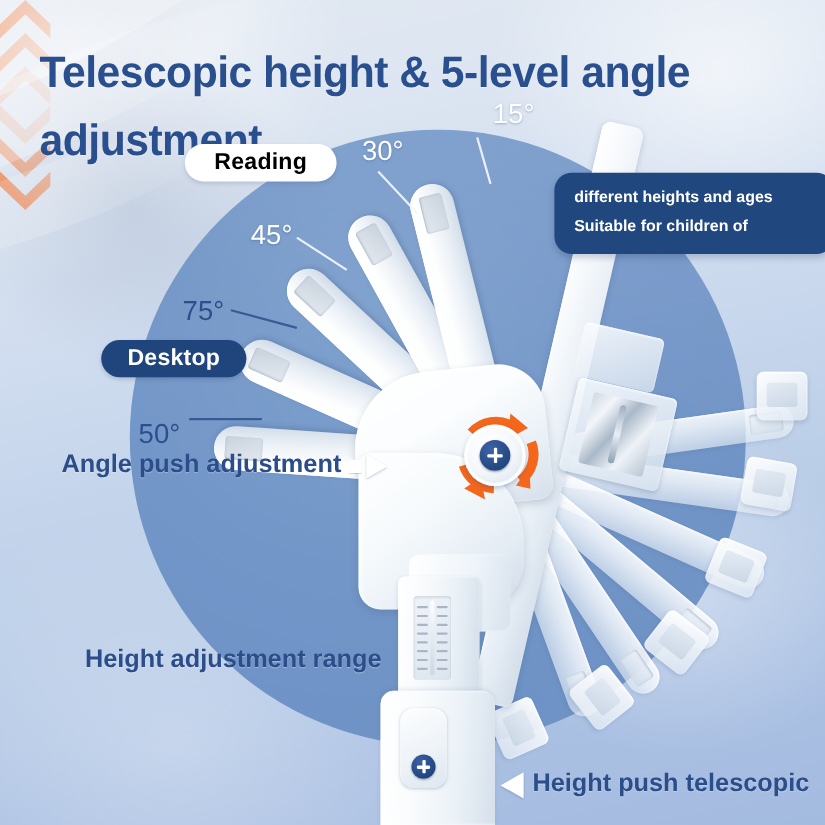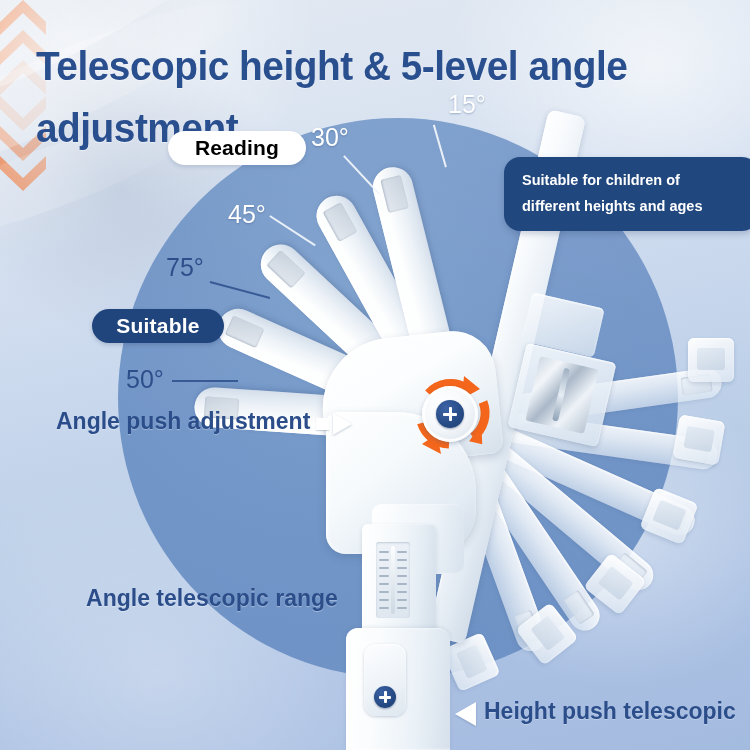--- a/index.html
+++ b/index.html
@@ -79,24 +79,24 @@
     background:#21477f;border-radius:16px;
     color:#fff;font-size:14.5px;font-weight:bold;line-height:26px;
     padding:10px 14px 0 18px;box-sizing:border-box;
     box-shadow:0 3px 6px rgba(30,50,90,.22);
   }
   #callout div{white-space:nowrap;}
 
   
   .angle-label{position:absolute;font-size:25px;font-weight:normal;}
   .angle-label.on-blue{color:#ffffff;text-shadow:0 1px 2px rgba(40,70,120,.35);}
-  .angle-label.off-blue{color:#2c4f8b;}
+  .angle-label.off-blue{color:#2c4f8b;margin-top:16px;}
 
   #angle-15{left:408px;top:90px;margin-left:40px;}
-  #angle-30{left:311px;top:123px;}
+  #angle-30{left:329px;top:123px;}
   #angle-45{left:228px;top:200px;}
   #angle-75{left:166px;top:253px;}
   #angle-90{left:126px;top:365px;}
 
   
   .leader{position:absolute;transform-origin:left center;}
   .leader.white{background:#f2f6fb;height:1.6px;opacity:.92;}
   .leader.dark{background:#2c4f8b;height:1.6px;opacity:.85;}
 
   #leader-15{left:434px;top:124px;width:44px;transform:rotate(74deg);}
@@ -443,45 +443,45 @@
       <polygon points="23,35 46,13 46,0 23,22 0,0 0,13" fill="#f4661b" opacity="0.34"></polygon>
       <polygon points="23,65 46,43 46,30 23,52 0,30 0,43" fill="#f4661b" opacity="0.78"></polygon>
       <polygon points="23,95 46,73 46,60 23,82 0,60 0,73" fill="#f4661b" opacity="1"></polygon>
     </svg>
   </div>
 
   <h1 id="title">Telescopic height &amp; 5-level angle
 adjustment</h1>
 
   <div class="pill" id="badge-reading">Reading</div>
-  <div class="pill" id="badge-desktop">Suitable</div>
+  <div class="pill" id="badge-desktop">Desktop</div>
 
   <div id="callout">
+    <div>different heights and ages</div>
     <div>Suitable for children of</div>
-    <div>different heights and ages</div>
   </div>
 
   <div class="leader white" id="leader-15"></div>
   <div class="leader white" id="leader-30"></div>
   <div class="leader white" id="leader-45"></div>
   <div class="leader dark" id="leader-75"></div>
   <div class="leader dark" id="leader-90"></div>
 
   <div class="angle-label on-blue" id="angle-15">15°</div>
   <div class="angle-label on-blue" id="angle-30">30°</div>
   <div class="angle-label on-blue" id="angle-45">45°</div>
   <div class="angle-label off-blue" id="angle-75">75°</div>
   <div class="angle-label off-blue" id="angle-90">50°</div>
 
   <div id="angle-push">Angle push adjustment</div>
   <div id="angle-push-arrow">
     <span class="tri-tail"></span>
     <span class="tri-right"></span>
   </div>
 
-  <div id="range-label">Angle telescopic range</div>
+  <div id="range-label">Height adjustment range</div>
 
   <div id="height-push-arrow">
     <span class="tri-left"></span>
   </div>
   <div id="height-push">Height push telescopic</div>
 
 </div>
 
 </body></html>

